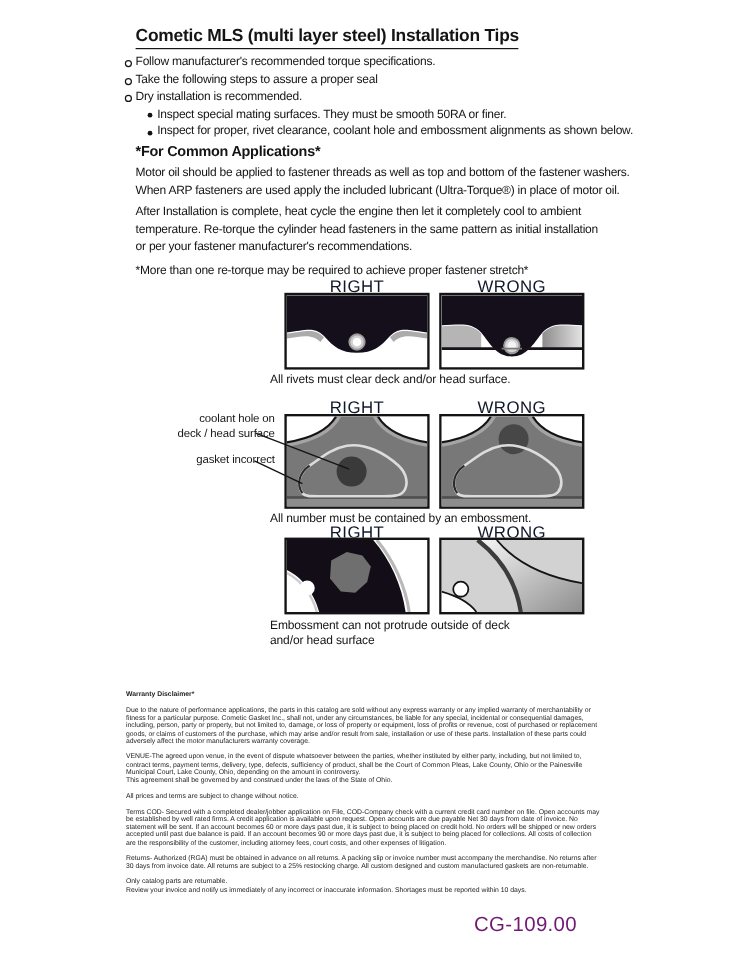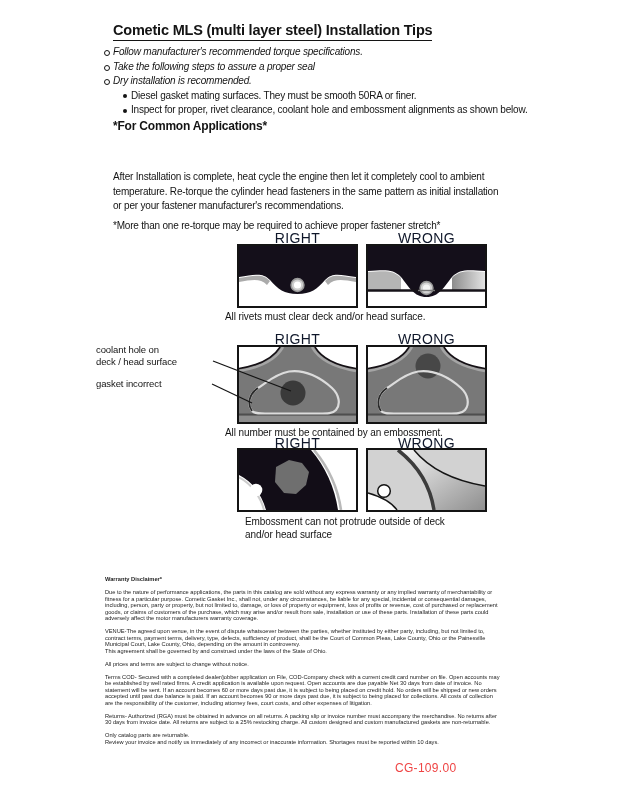--- a/index.html
+++ b/index.html
@@ -8,21 +8,21 @@
     font-family:"Liberation Sans", sans-serif; color:#141414; overflow:hidden;
   }
   .pre { white-space:pre-line; }
 
   .title {
     position:absolute; left:113px; top:22px;
     font-size:14.5px; font-weight:bold; letter-spacing:-0.2px;
     border-bottom:1.6px solid #141414; padding-bottom:2px;
   }
   .bullets { position:absolute; left:113px; top:45px; width:470px; font-size:10px; letter-spacing:-0.2px; }
-  .b-row { position:relative; line-height:14.5px;font-style:italic; }
+  .b-row { position:relative; line-height:14.5px; }
   .b-mark {
     position:absolute; left:-9px; top:5px; width:4px; height:4px;
     border:1px solid #141414; border-radius:50%; background:#fff;
   }
   .sb-row { position:relative; margin-left:18px; line-height:14.5px; }
   .sb-mark {
     position:absolute; left:-8px; top:5.5px; width:4px; height:4px;
     border-radius:50%; background:#141414;
   }
   .diesel-head { position:absolute; left:113px; top:119px; font-size:12px; font-weight:bold; letter-spacing:-0.2px; }
@@ -32,30 +32,30 @@
   .note  { top:219px; }
 
   .diagrams { position:absolute; left:105px; top:231px; width:400px; height:322px; }
   .dg-label { position:absolute; width:121px; text-align:center; font-size:14px; letter-spacing:0.4px; color:#0f172a; }
   .panel { position:absolute; width:117px; border:2px solid #141414; background:#fff; line-height:0; }
   .col-l { left:132px; } .col-r { left:261px; }
   .r1 { top:13px; } .r1l { top:-1px; }
   .r2 { top:114px; } .r2l { top:100px; }
   .r3 { top:217px; } .r3l { top:204px; }
   .dg-caption { position:absolute; left:120px; width:300px; font-size:10px; letter-spacing:-0.1px; color:#141414; }
-  .cap1 { top:80px; } .cap2 { top:196px; } .cap3 { top:284px; line-height:13px;margin-left:20px; }
-  .ann { position:absolute; width:110px; right:299px; text-align:left; font-size:9.5px; line-height:11.5px; letter-spacing:-0.1px; }
+  .cap1 { top:80px; } .cap2 { top:196px; } .cap3 { top:284px; line-height:13px; }
+  .ann { position:absolute; width:110px; right:276px; text-align:right; font-size:9.5px; line-height:11.5px; letter-spacing:-0.1px; }
   .ann1 { top:113px; } .ann2 { top:147px; }
   .leaders { position:absolute; left:0; top:0; pointer-events:none; }
 
   .disclaimer { position:absolute; left:105px; top:576px; width:475px; font-size:5.7px; line-height:6.5px; color:#1c1c1c; }
   .disclaimer .head { font-weight:bold; margin:0 0 6.5px 0; }
   .disclaimer p { margin:0 0 6.5px 0; }
 
-  .footer-code { position:absolute; left:395px; top:761px; font-size:12px; letter-spacing:0.3px; color:#ef4444; }
+  .footer-code { position:absolute; left:395px; top:761px; font-size:17px; letter-spacing:0.3px; color:#701a75; }
 </style>
 </head>
 <body>
 
 <div class="page">
 
   <div class="title">Cometic MLS (multi layer steel) Installation Tips</div>
 
   <div class="bullets">
     <div class="b-row">
@@ -65,29 +65,31 @@
     <div class="b-row">
       <span class="b-mark"></span>
       <span>Take the following steps to assure a proper seal</span>
     </div>
     <div class="b-row">
       <span class="b-mark"></span>
       <span>Dry installation is recommended.</span>
     </div>
     <div class="sb-row">
       <span class="sb-mark"></span>
-      <span>Diesel gasket mating surfaces.  They must be smooth 50RA or finer.</span>
+      <span>Inspect special mating surfaces.  They must be smooth 50RA or finer.</span>
     </div>
     <div class="sb-row">
       <span class="sb-mark"></span>
       <span>Inspect for proper, rivet clearance, coolant hole and embossment alignments as shown below.</span>
     </div>
   </div>
 
   <div class="diesel-head">*For Common Applications*</div>
+  <div class="body-para para1 pre">Motor oil should be applied to fastener threads as well as top and bottom of the fastener washers.
+When ARP fasteners are used apply the included lubricant (Ultra-Torque®) in place of motor oil.</div>
   <div class="body-para para2 pre">After Installation is complete, heat cycle the engine then let it completely cool to ambient
 temperature. Re-torque the cylinder head fasteners in the same pattern as initial installation
 or per your fastener manufacturer's recommendations.</div>
   <div class="body-para note">*More than one re-torque may be required to achieve proper fastener stretch*</div>
 
   <div class="diagrams">
 
     <div class="dg-label col-l r1l">RIGHT</div>
     <div class="dg-label col-r r1l">WRONG</div>
 

